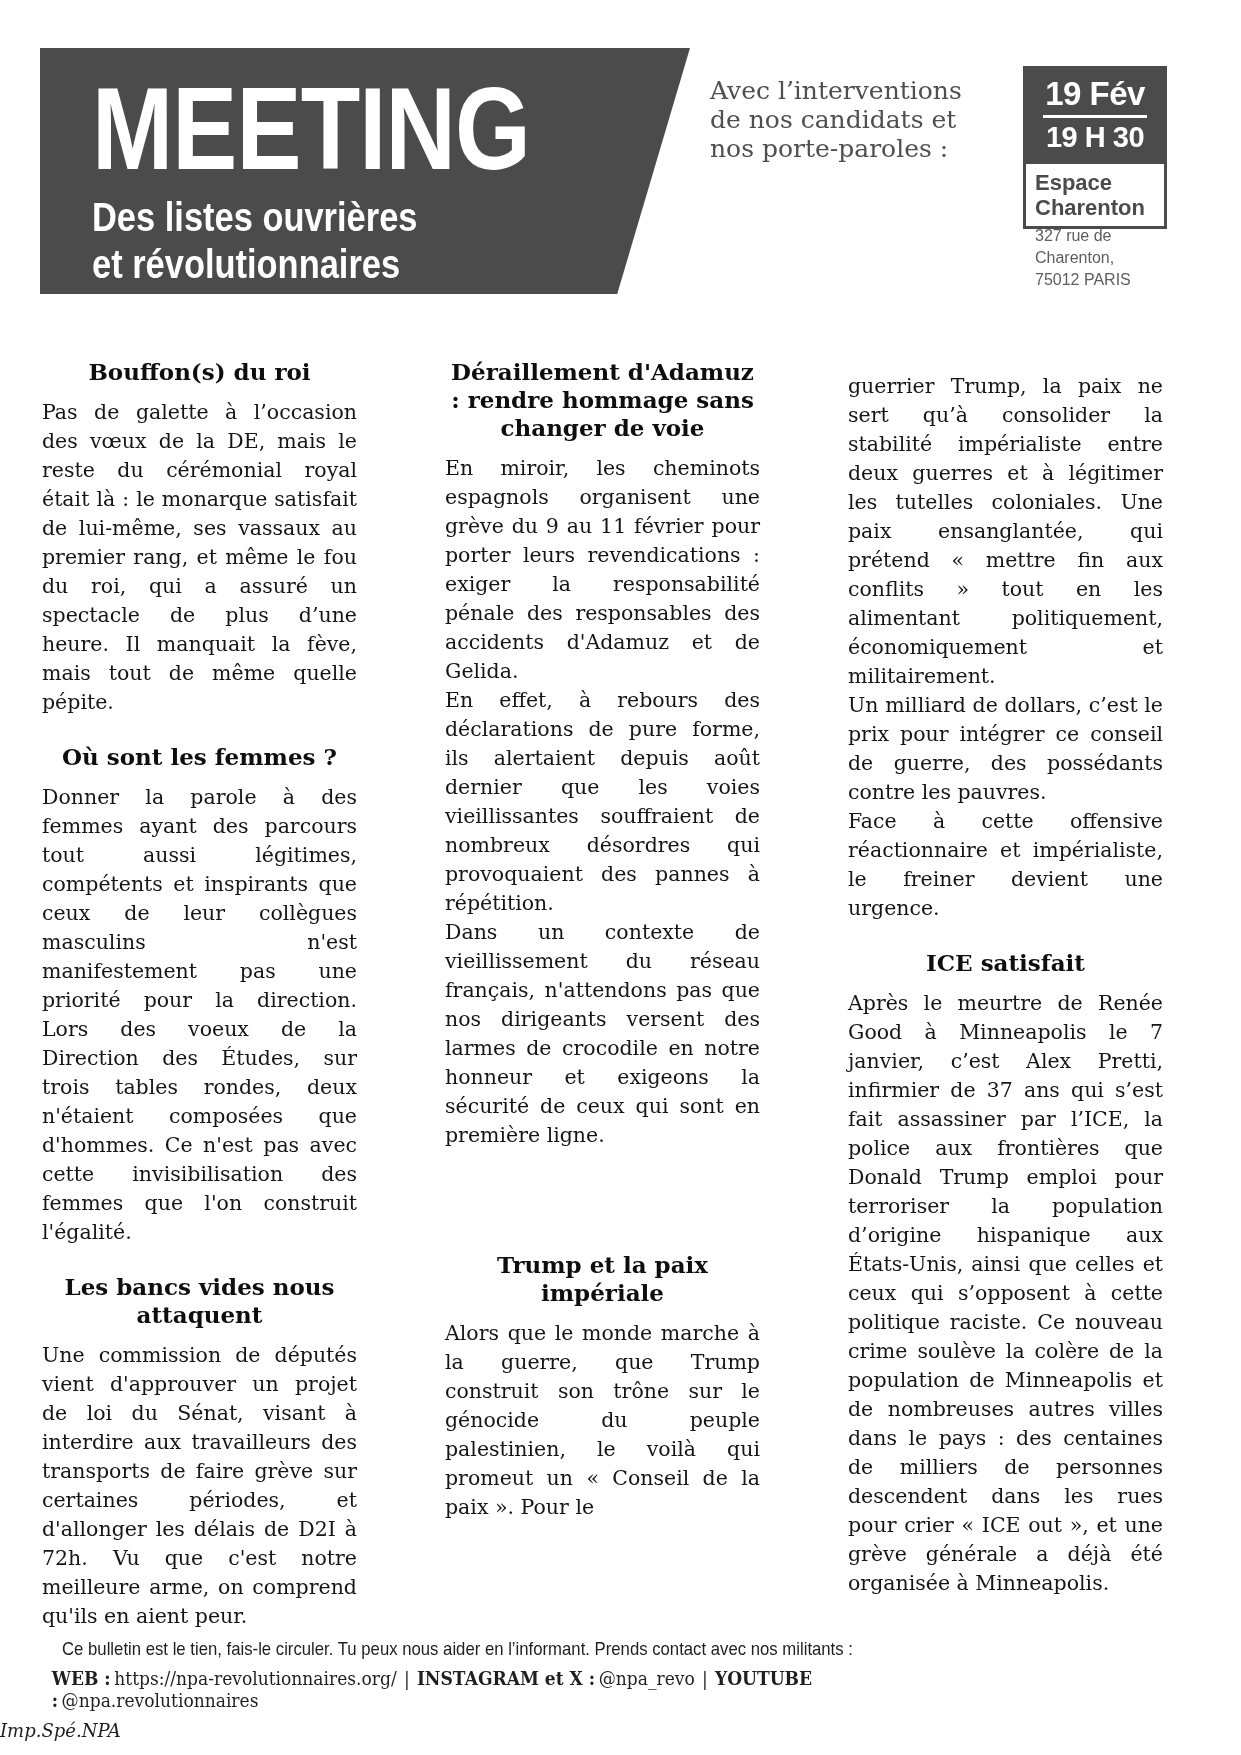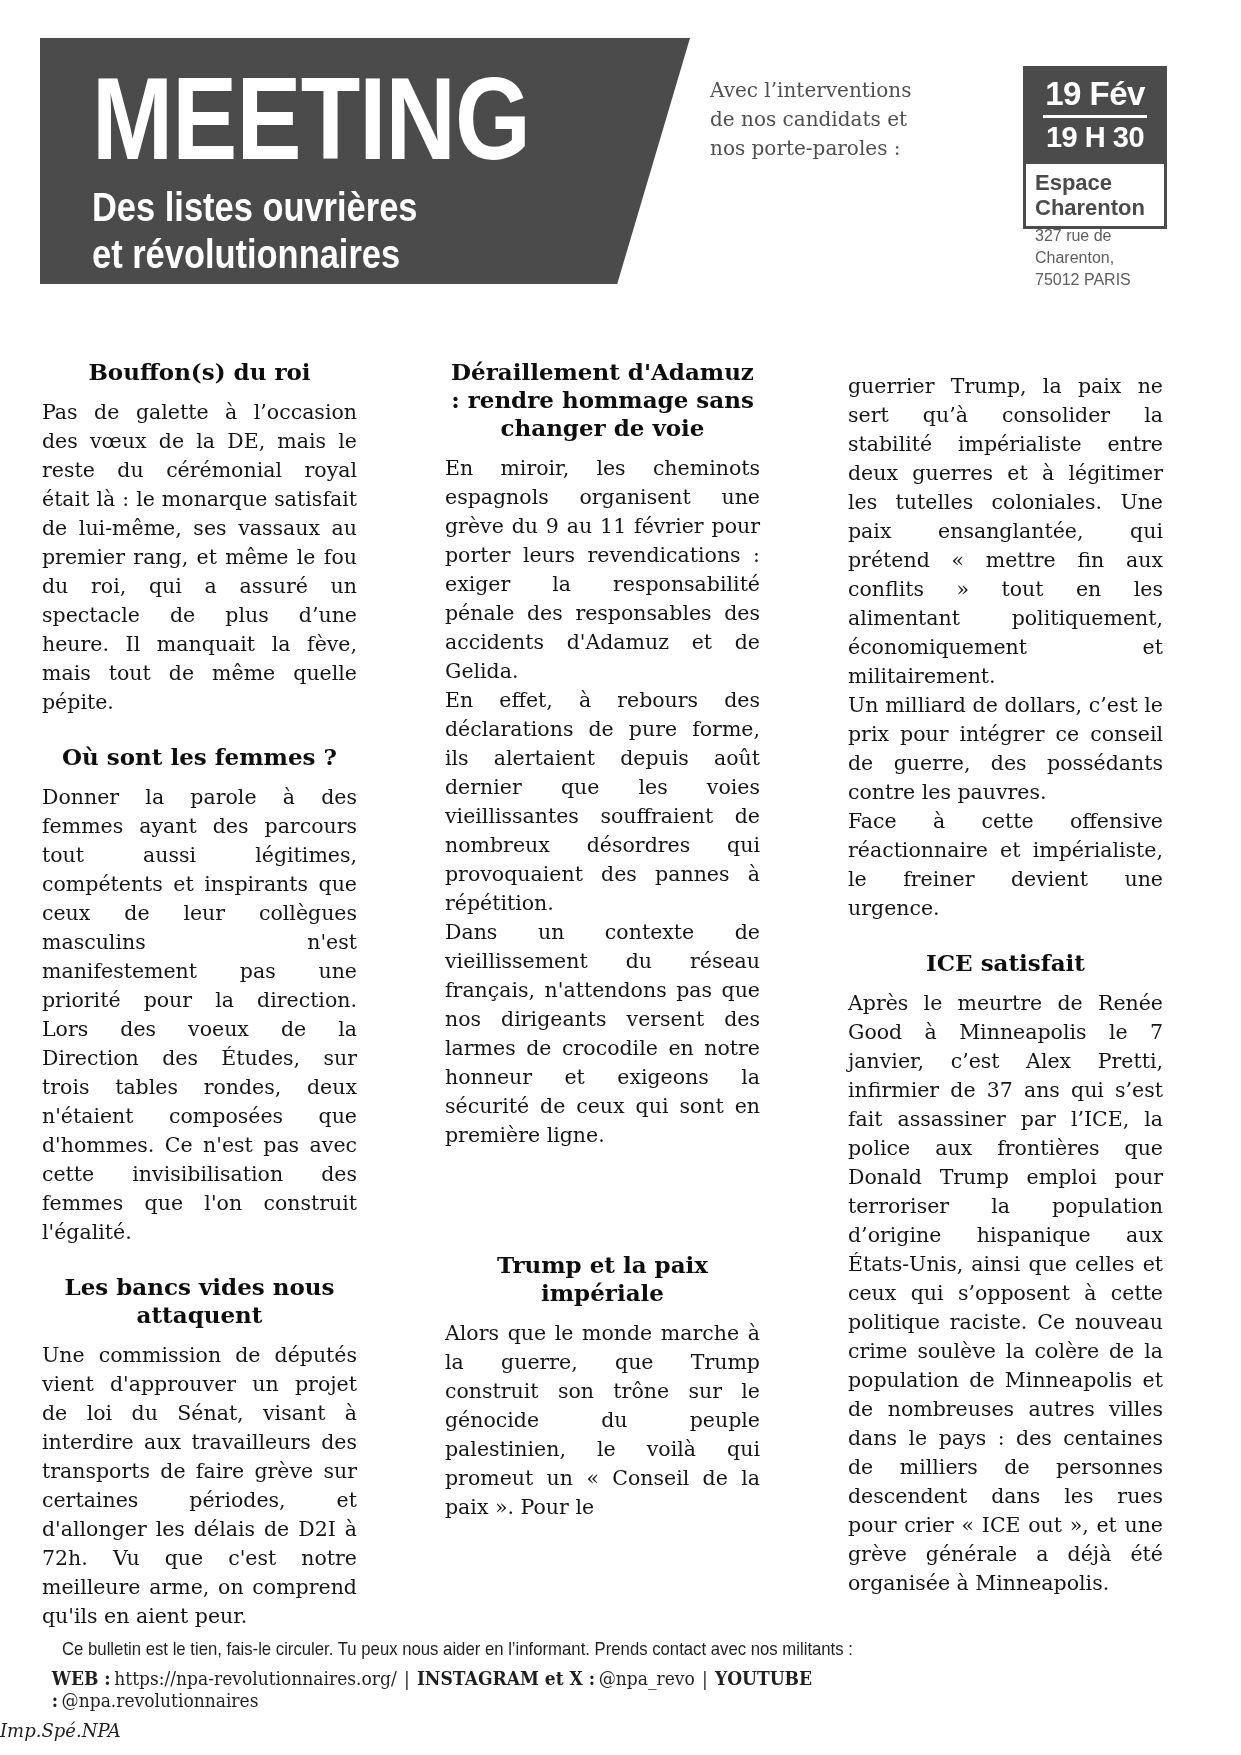--- a/index.html
+++ b/index.html
@@ -7,42 +7,42 @@
     width:1241px; height:1755px;
     background:#ffffff;
     position:relative;
     font-family:"DejaVu Serif", serif;
     color:#151515;
     overflow:hidden;
   }
 
   
   .banner {
-    position:absolute; left:40px; top:38px;
+    position:absolute; left:40px; top:48px;
     width:650px; height:246px;
     background:#4b4b4b;
     clip-path:polygon(0 0, 100% 0, 88.8% 100%, 0 100%);
     color:#ffffff;
   }
   .banner-inner {
     position:absolute; left:52px; top:22px;
     transform:scaleX(0.84); transform-origin:left top;
     width:760px;
     font-family:"Liberation Sans", sans-serif;
     font-weight:bold;
   }
   .banner-title {
     font-size:116px; line-height:118px; letter-spacing:-1px;
     white-space:nowrap;
   }
   .banner-subtitle { margin-top:6px; font-size:41px; line-height:47px; }
 
   
   .mid { position:absolute; left:692px; top:76px; }
-  .mid-intro { font-size:20px; line-height:29px; color:#4f4f4f; padding-left:18px; }
+  .mid-intro { font-size:25px; line-height:29px; color:#4f4f4f; padding-left:18px; }
   .mid-intro span { display:block; }
   .mid-names {
     margin-top:24px; font-size:28px; line-height:35px;
     font-weight:bold; color:#3c3c3c; letter-spacing:0.3px;
   }
   .mid-names span { display:block; }
 
   
   .datebox {
     position:absolute; left:1023px; top:66px;

